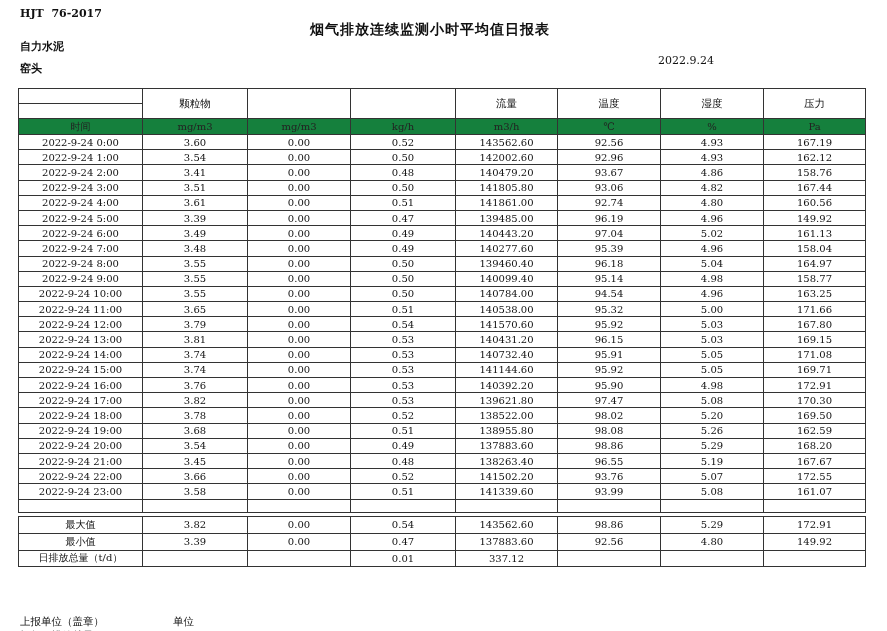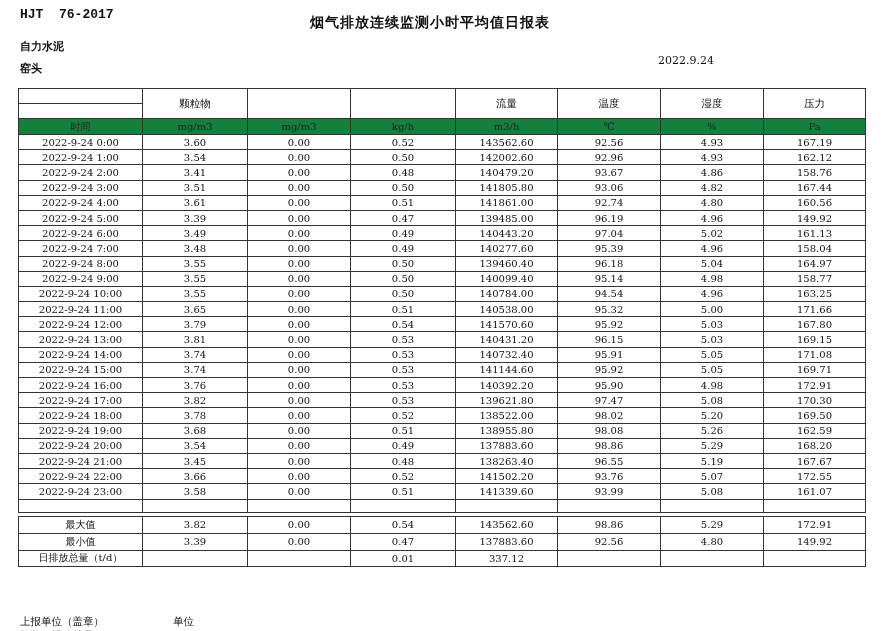--- a/index.html
+++ b/index.html
@@ -2,22 +2,22 @@
 <html><head>
 <meta charset="utf-8">
 <style>
   html,body{margin:0;padding:0;}
   body{
     width:887px;height:631px;position:relative;background:#ffffff;
     font-family:"DejaVu Serif","Liberation Serif",serif;color:#111;
     overflow:hidden;
   }
   .abs{position:absolute;}
-  .doc-code{top:7px;left:20px;font-size:13px;font-weight:bold;white-space:pre;font-family:Liberation Mono, monospace;}
-  .title{top:14px;left:0;width:860px;text-align:center;font-size:14px;font-weight:bold;letter-spacing:1px;}
+  .doc-code{top:7px;left:20px;font-size:11px;font-weight:bold;white-space:pre;}
+  .title{top:21px;left:0;width:860px;text-align:center;font-size:14px;font-weight:bold;letter-spacing:1px;}
   .company{top:39px;left:20px;font-size:11px;font-weight:bold;}
   .station{top:61px;left:20px;font-size:11px;font-weight:bold;font-family:Liberation Serif, serif;}
   .report-date{top:54px;left:658px;font-size:11px;}
 
   table{border-collapse:collapse;table-layout:fixed;}
   td{box-sizing:border-box;border:1px solid #333;text-align:center;vertical-align:middle;
      font-size:10px;padding:0;overflow:hidden;white-space:nowrap;}
   .main-table{top:88px;left:18px;padding-left:40px;}
   .summary-table{top:516px;left:18px;}
   .hdr-a td{height:15px;}

